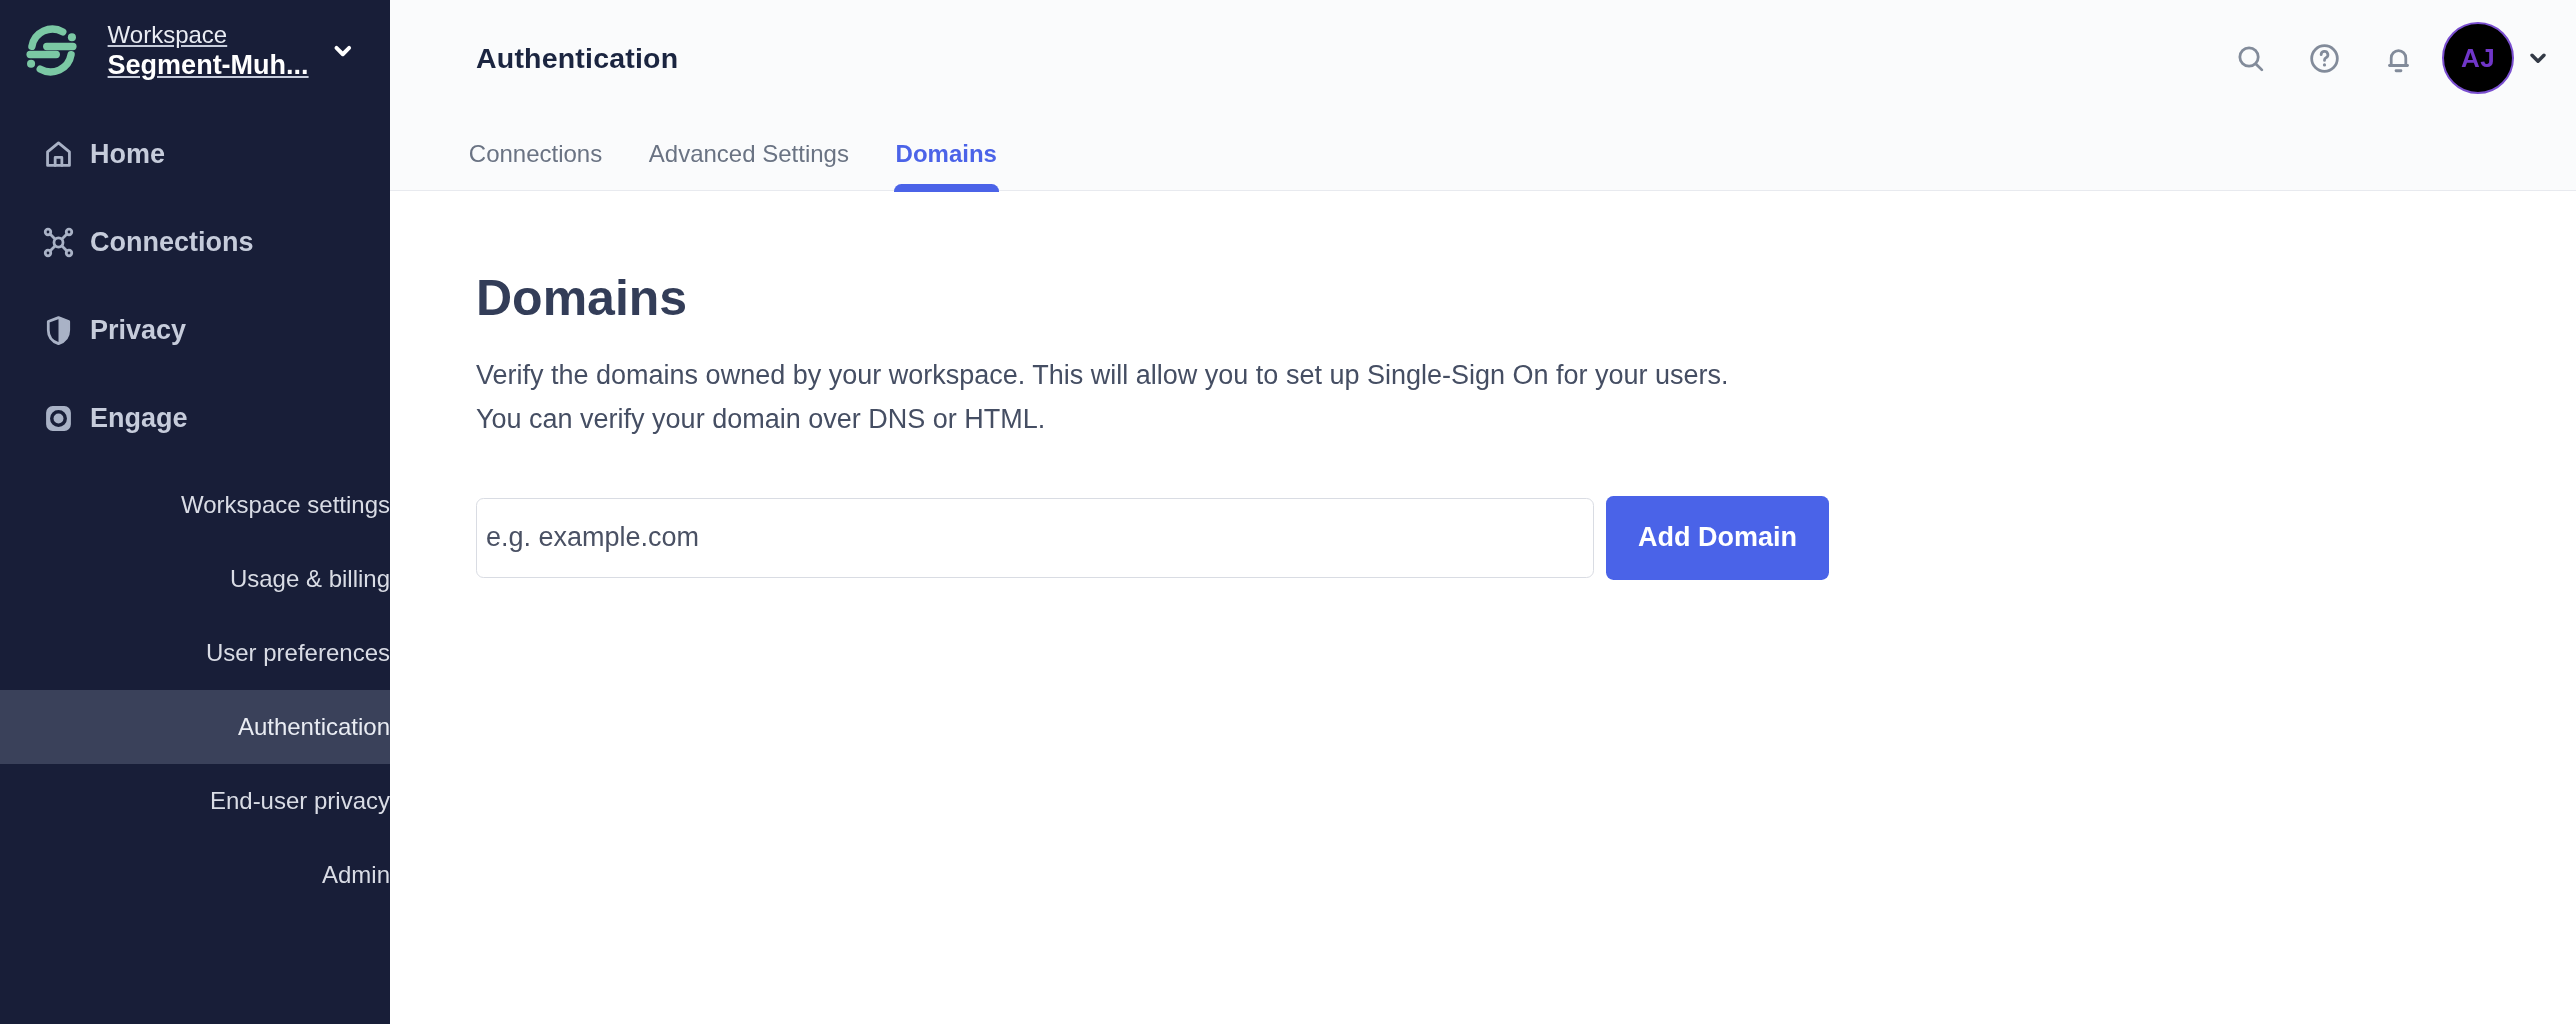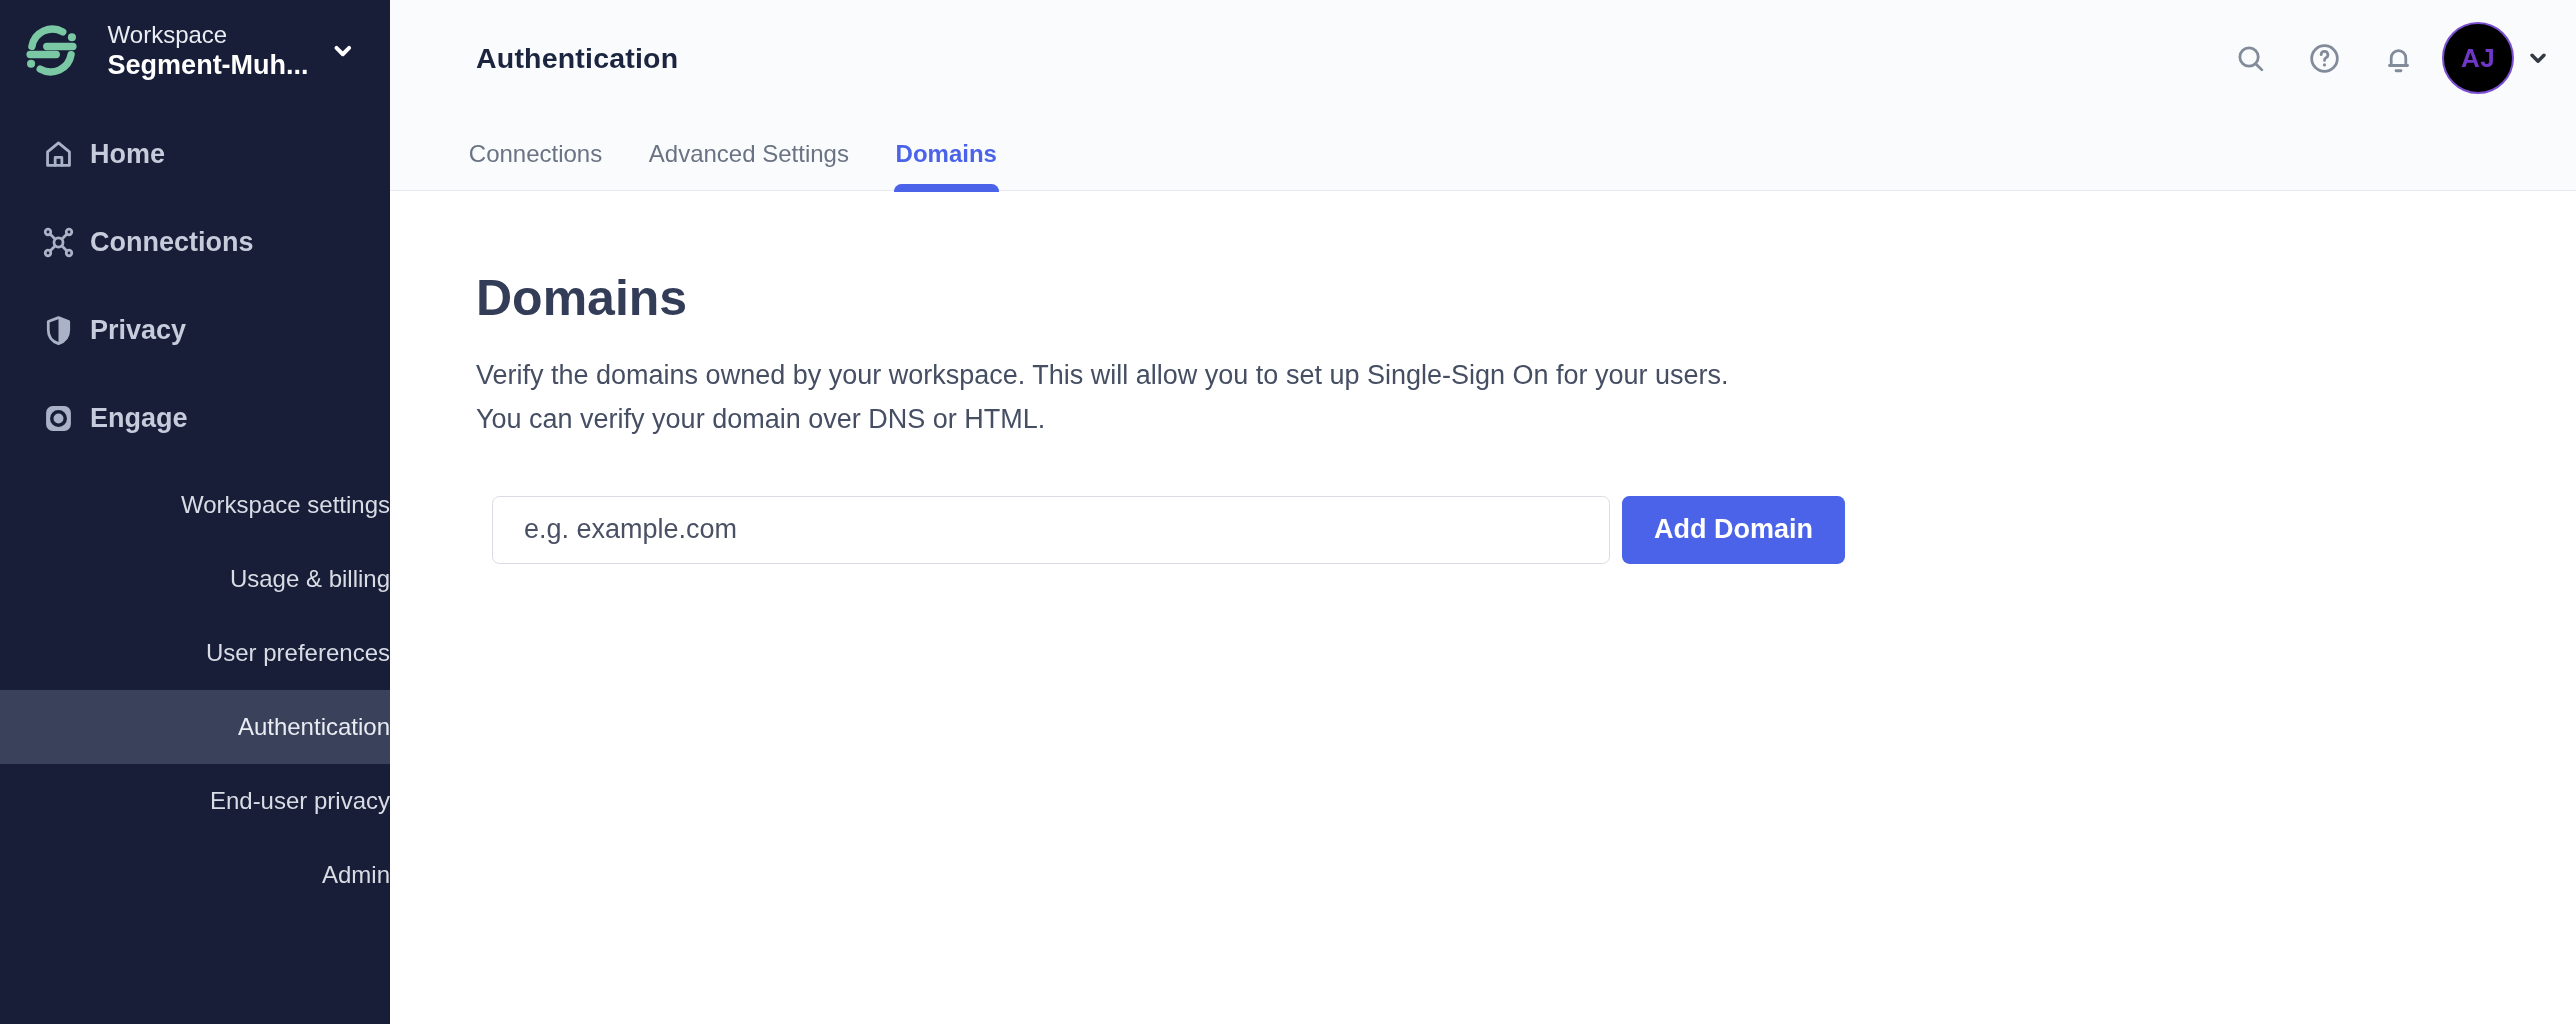--- a/index.html
+++ b/index.html
@@ -2,21 +2,21 @@
 <html style="font-size:14.7px"><head>
 <meta charset="utf-8">
 <style>
   * { margin:0; padding:0; box-sizing:border-box; }
   html,body { width:2576px; height:1024px; }
   body { font-family:"Liberation Sans","DejaVu Sans",sans-serif; background:#ffffff; overflow:hidden; }
   .app { width:2576px; height:1024px; display:flex; }
 
   
   .sidebar { width:390px; min-width:390px; height:100%; background:#181E38; color:#C6CCDB; display:flex; flex-direction:column; }
-  .workspace { height:101px; display:flex; align-items:center; padding:0 33px 0 23px; cursor:pointer; }
+  .workspace { height:101px; display:flex; align-items:center; padding:0 33px 0 23px; cursor:pointer;text-decoration:underline; }
   .logo { width:57px; height:57px; flex:none; display:flex; }
   .ws-text { margin-left:27.6px; min-width:0; }
   .ws-label { font-size:24px; font-weight:400; color:#E9ECF3; line-height:29px; }
   .ws-name { font-size:27px; font-weight:700; color:#FFFFFF; line-height:31px; margin-top:1.8px; white-space:nowrap; }
   .ws-chevron { margin-left:auto; display:flex; flex:none; }
 
   .nav-main { margin-top:9.2px; }
   .nav-item { height:88px; display:flex; align-items:center; padding-left:41px; gap:14px; font-size:27px; font-weight:600; color:#C6CCDB; cursor:pointer; }
   .nav-item .nav-icon { width:35px; height:35px; display:flex; color:#A9B2C6; }
   .nav-item.active { color:#6FCA9E; }
@@ -38,23 +38,23 @@
 
   .tabs { position:absolute; bottom:-1.8px; left:77px; display:flex; gap:43px; }
   .tab { position:relative; padding:0 1.8px 24px 1.8px; font-size:24px; font-weight:500; color:#6A7383; cursor:pointer; background:none; border:none; font-family:inherit; }
   .tab.active { color:#4B63E8; font-weight:600; }
   .tab.active::after { content:""; position:absolute; left:0; right:0; bottom:0; height:7.4px; background:#4B63E8; border-radius:7.4px 7.4px 0 0; }
 
   .content { background:#ffffff; padding:81px 55px 0 86px; flex:1; }
   .section-heading { font-size:50px; font-weight:700; color:#333D58; line-height:53px; }
   .section-desc { margin-top:27.6px; font-size:27px; line-height:44px; color:#454E63; max-width:1296px; }
   .form-row { margin-top:55px; display:flex; align-items:center; }
-  .domain-input { width:1118px; height:68px; border:1.8px solid #D9DCE3; border-radius:7.4px; background:#fff; font-size:27px; font-family:inherit; color:#1B2540; padding:0 31px; outline:none;margin-left:16px; }
+  .domain-input { width:1118px; height:80px; border:1.8px solid #D9DCE3; border-radius:7.4px; background:#fff; font-size:27px; font-family:inherit; color:#1B2540; padding:0 9px; outline:none; }
   .domain-input::placeholder { color:#4A5164; opacity:1; }
-  .add-btn { margin-left:12px; height:68px; padding:0 32px; background:#4A63E8; border:none; border-radius:7.4px; color:#ffffff; font-size:27px; font-weight:600; font-family:inherit; cursor:pointer; }
+  .add-btn { margin-left:12px; height:84px; padding:0 32px; background:#4A63E8; border:none; border-radius:7.4px; color:#ffffff; font-size:27px; font-weight:600; font-family:inherit; cursor:pointer; }
 
   svg { display:block; width:100%; height:100%; }
 </style>
 </head>
 <body>
 
 <div class="app">
 
   <aside class="sidebar">
 

